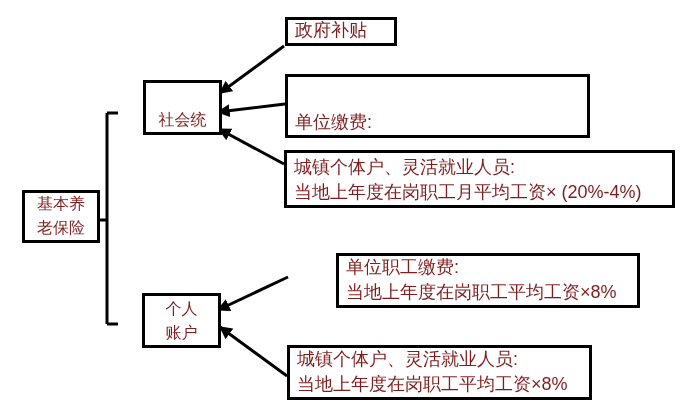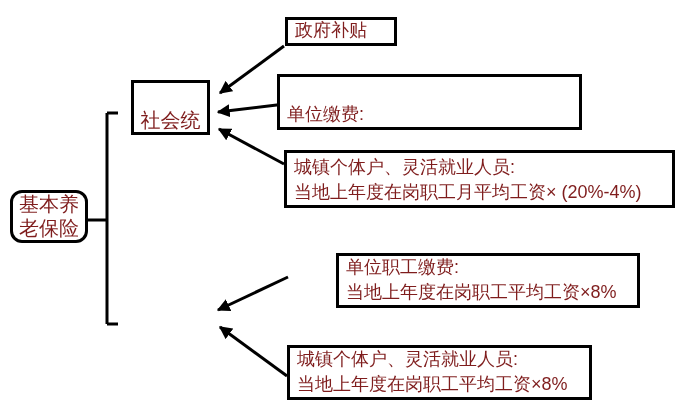--- a/index.html
+++ b/index.html
@@ -32,37 +32,38 @@
     display: flex;
     flex-direction: column;
     justify-content: flex-end;
   }
   .node .ln {
     white-space: nowrap;
   }
   .center {
     align-items: center;
     text-align: center;
-    font-size: 20px;
+    font-size: 16px;
     line-height: 24px;
+    margin-left: 12px;
   }
   .leftalign {
     align-items: flex-start;
     text-align: left;
     padding-left: 7px;
     padding-right: 4px;
     font-size: 18px;
     line-height: 25px;
   }
   
-  .n-root      { left: 10px;  top: 190px; width: 78px;  height: 53px; border-radius: 12px; }
+  .n-root      { left: 10px;  top: 190px; width: 78px;  height: 53px; }
   .n-pooling   { left: 131px; top: 80px;  width: 79px;  height: 55px; }
   .n-personal  { left: 130px; top: 293px; width: 79px;  height: 55px; }
   .n-subsidy   { left: 285px; top: 17px;  width: 112px; height: 29px; }
-  .n-emp-pool  { left: 277px; top: 74px;  width: 305px; height: 56px; }
+  .n-emp-pool  { left: 285px; top: 74px;  width: 305px; height: 64px; }
   .n-flex-pool { left: 284px; top: 150px; width: 391px; height: 58px; }
   .n-emp-pers  { left: 288px; top: 253px; width: 304px; height: 55px; margin-left: 48px; }
   .n-flex-pers { left: 287px; top: 345px; width: 305px; height: 55px; }
 </style>
 </head>
 <body>
 
 <div class="canvas">
 
   <svg class="connectors" viewBox="0 0 700 415" xmlns="http://www.w3.org/2000/svg">
@@ -84,20 +85,24 @@
 
   <div class="node center n-root">
     <div class="ln">基本养</div>
     <div class="ln">老保险</div>
   </div>
 
   <div class="node center n-pooling">
     <div class="ln">社会统</div>
   </div>
 
+  <div class="node center n-personal">
+    <div class="ln">个人</div>
+    <div class="ln">账户</div>
+  </div>
 
   <div class="node leftalign n-subsidy">
     <div class="ln">政府补贴</div>
   </div>
 
   <div class="node leftalign n-emp-pool">
     <div class="ln">单位缴费:</div>
   </div>
 
   <div class="node leftalign n-flex-pool">

